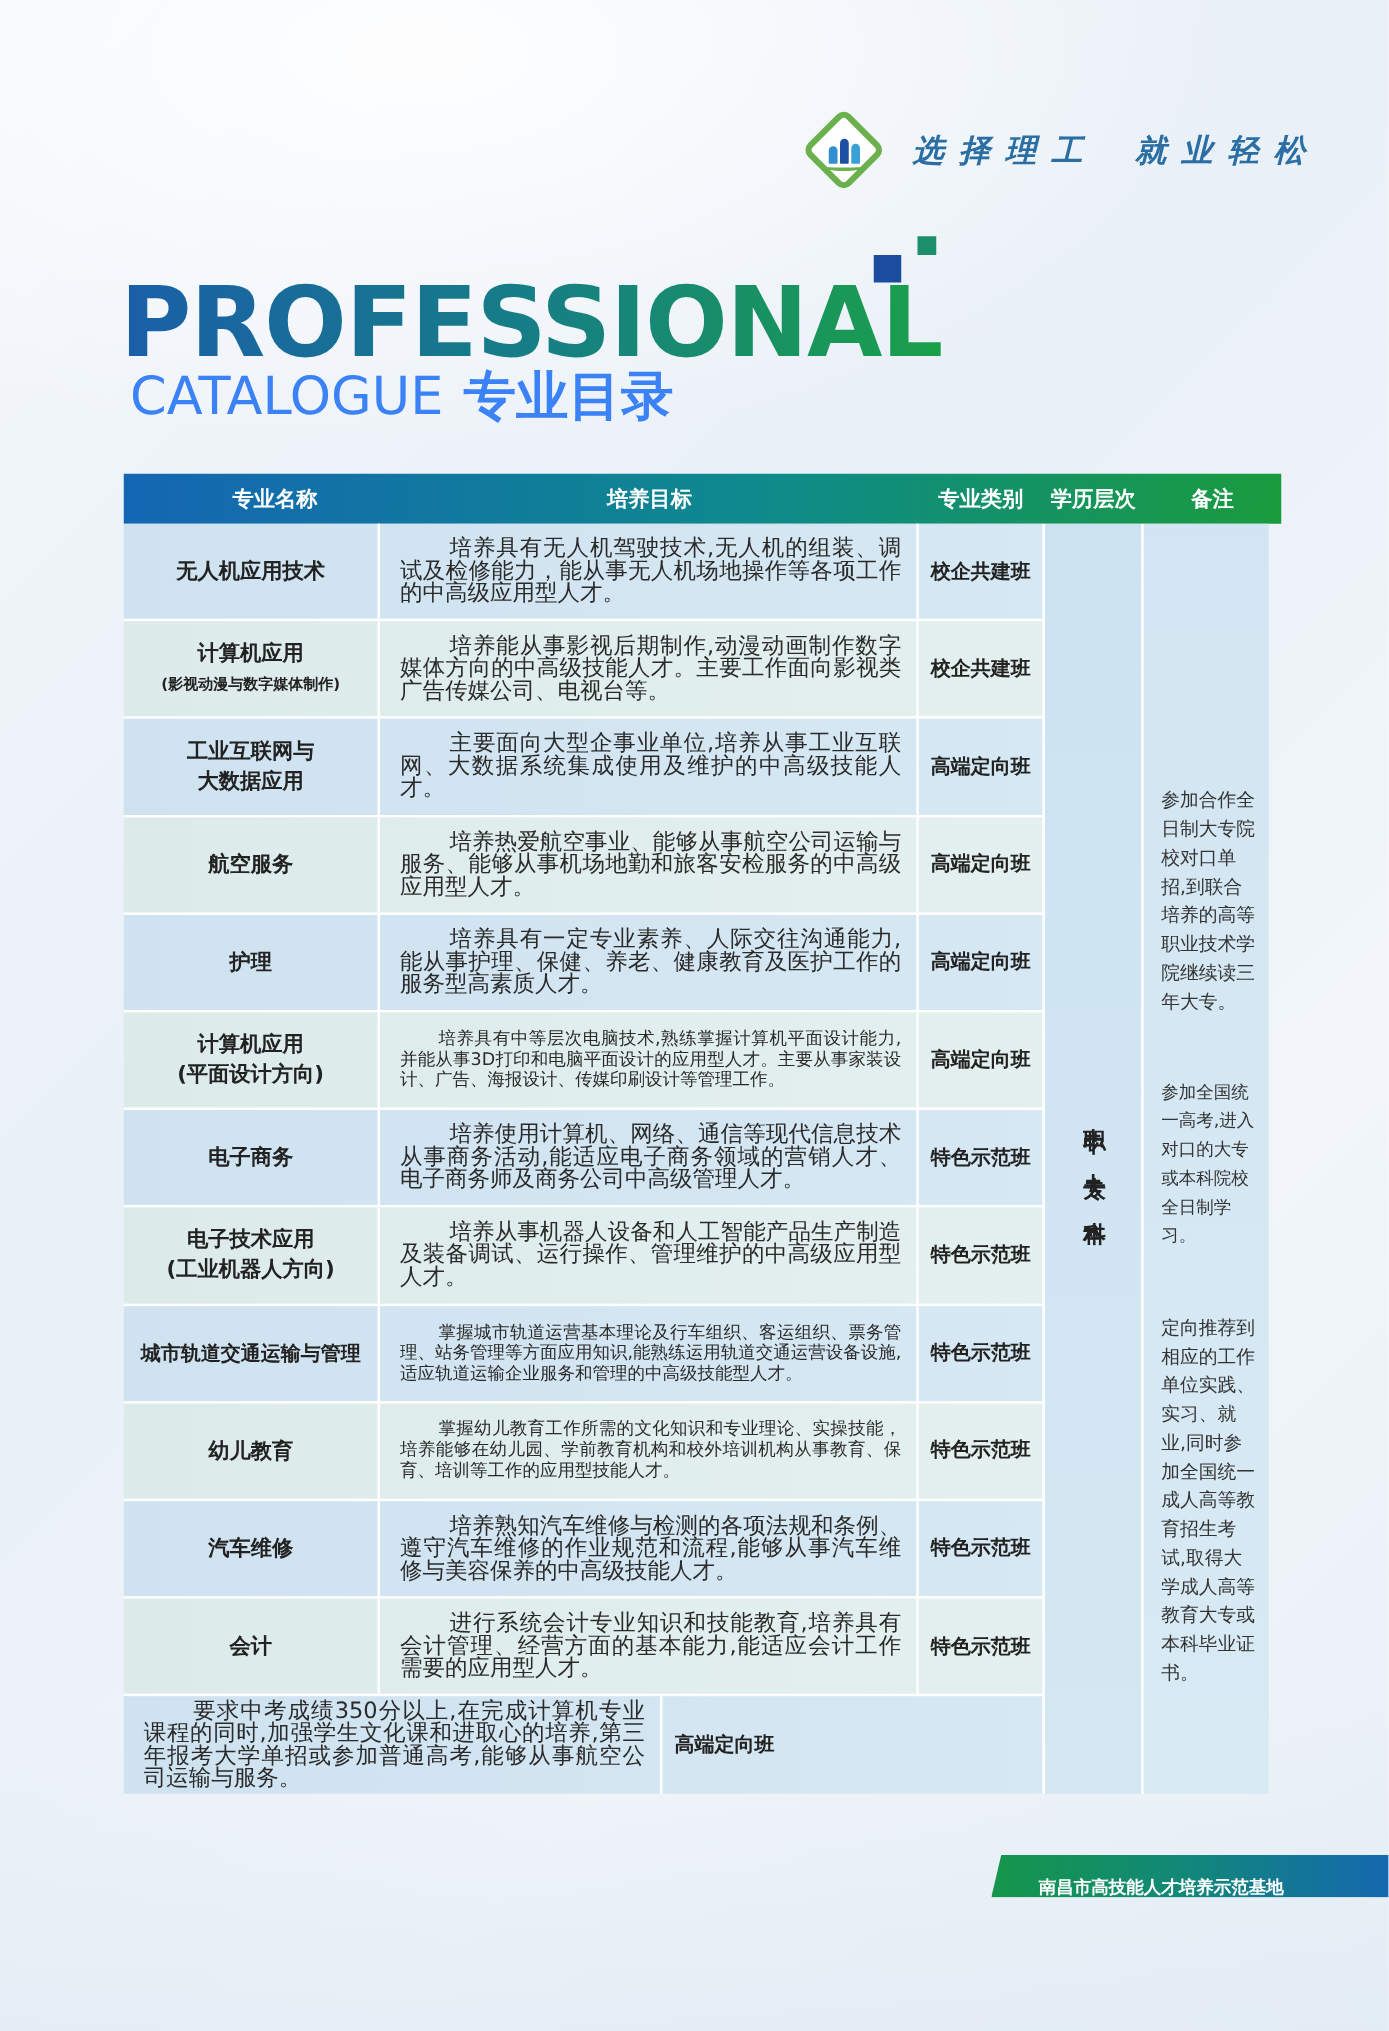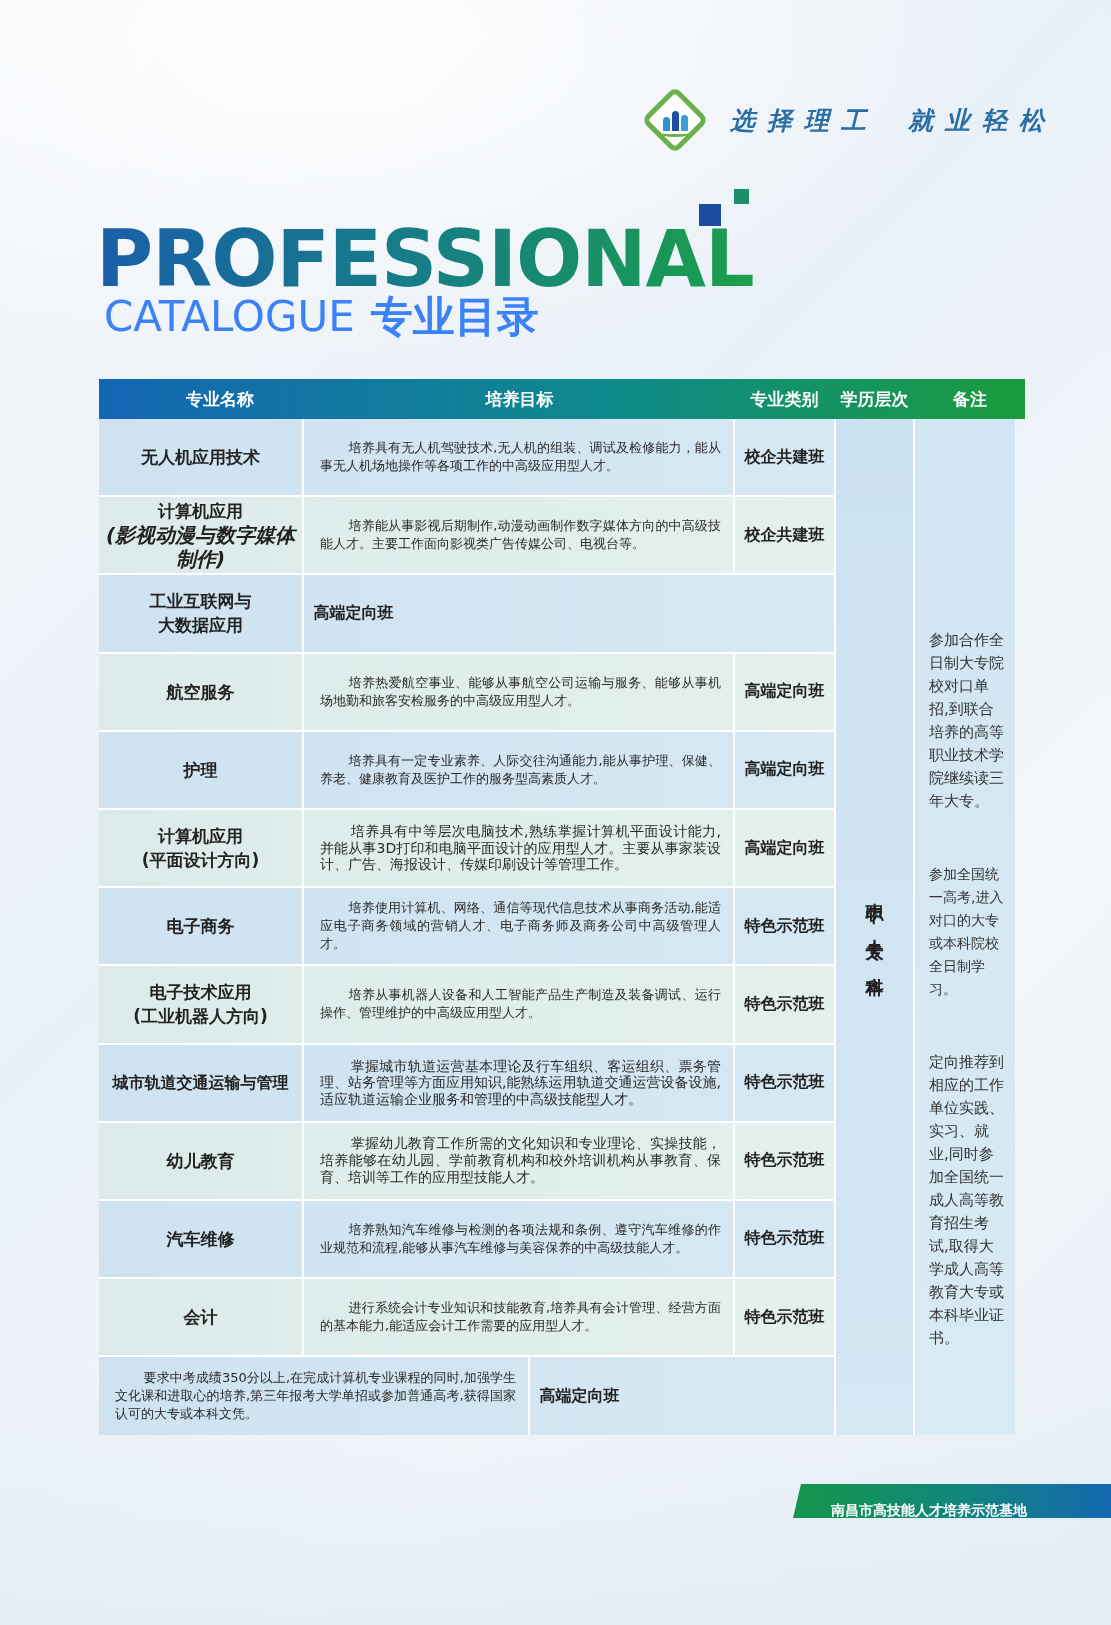--- a/index.html
+++ b/index.html
@@ -97,24 +97,24 @@
     .row.odd { background: linear-gradient(90deg, #cfe2f0 0%, #d6e8f3 100%); }
     .row.even { background: linear-gradient(90deg, #dcebe9 0%, #e3f0ee 100%); }
     .row .cell {
       display: flex; align-items: center; justify-content: center;
       border-right: 2px solid #ffffff;
     }
     .row .name {
       width: 205px; flex-direction: column; text-align: center;
       font-weight: bold; font-size: 17px; line-height: 24px; color: #222;
     }
-    .row .name .sub { font-size: 20px; font-style: italic; }
+    .row .name .sub { font-size: 12px; }
     .row .goal {
       width: 431px; padding: 0 12px 0 16px; justify-content: flex-start;
-      font-size: 13px; line-height: 18px; color: #2a2a2a;
+      font-size: 18px; line-height: 18px; color: #2a2a2a;
       text-align: justify;
     }
     .row .goal p { text-indent: 2.2em; width: 100%; }
     .row .cat {
       width: 99px; font-weight: bold; font-size: 16px; color: #222; border-right: none;
     }
 
     .col-lvl {
       width: 81px; background: linear-gradient(180deg, #cde2f1, #d4e7f3);
       border-left: 2px solid #fff; border-right: 2px solid #fff;
@@ -202,20 +202,23 @@
         <div class="cell goal">
             <p>培养能从事影视后期制作,动漫动画制作数字媒体方向的中高级技能人才。主要工作面向影视类广告传媒公司、电视台等。</p>
           </div>
         <div class="cell cat">校企共建班</div>
       </div>
       <div class="row odd">
         <div class="cell name">
             <span>工业互联网与</span>
             <span>大数据应用</span>
           </div>
+        <div class="cell goal">
+            <p>主要面向大型企事业单位,培养从事工业互联网、大数据系统集成使用及维护的中高级技能人才。</p>
+          </div>
         <div class="cell cat">高端定向班</div>
       </div>
       <div class="row even">
         <div class="cell name">
             <span>航空服务</span>
             <span class="sub"></span>
           </div>
         <div class="cell goal">
             <p>培养热爱航空事业、能够从事航空公司运输与服务、能够从事机场地勤和旅客安检服务的中高级应用型人才。</p>
           </div>
@@ -296,21 +299,21 @@
             <span>会计</span>
             <span class="sub"></span>
           </div>
         <div class="cell goal">
             <p>进行系统会计专业知识和技能教育,培养具有会计管理、经营方面的基本能力,能适应会计工作需要的应用型人才。</p>
           </div>
         <div class="cell cat">特色示范班</div>
       </div>
       <div class="row odd" style="border-bottom:none;">
         <div class="cell goal">
-            <p>要求中考成绩350分以上,在完成计算机专业课程的同时,加强学生文化课和进取心的培养,第三年报考大学单招或参加普通高考,获得国家认可的大专或本科文凭。</p>
+            <p>要求中考成绩350分以上,在完成计算机专业课程的同时,加强学生文化课和进取心的培养,第三年报考大学单招或参加普通高考,能够从事航空公司运输与服务。</p>
           </div>
         <div class="cell cat">高端定向班</div>
       </div>
     </div>
 
     <div class="col-lvl">
       <div class="lvl-text">
         <span style="writing-mode:vertical-rl;">中职</span>
         <span class="plus">+</span>
         <span style="writing-mode:vertical-rl;">大专</span>

